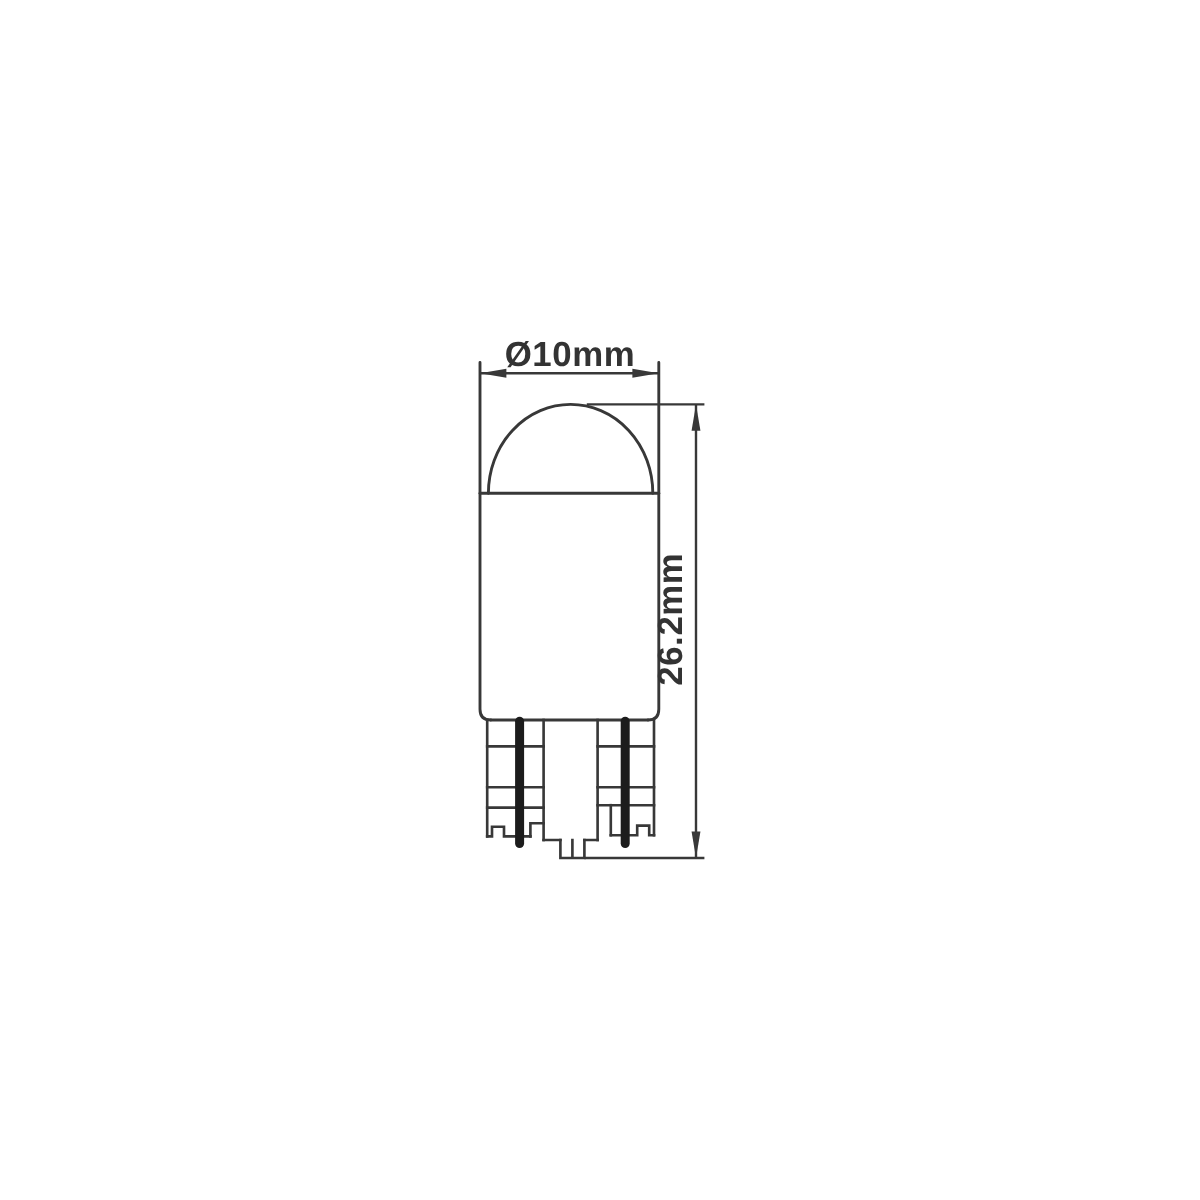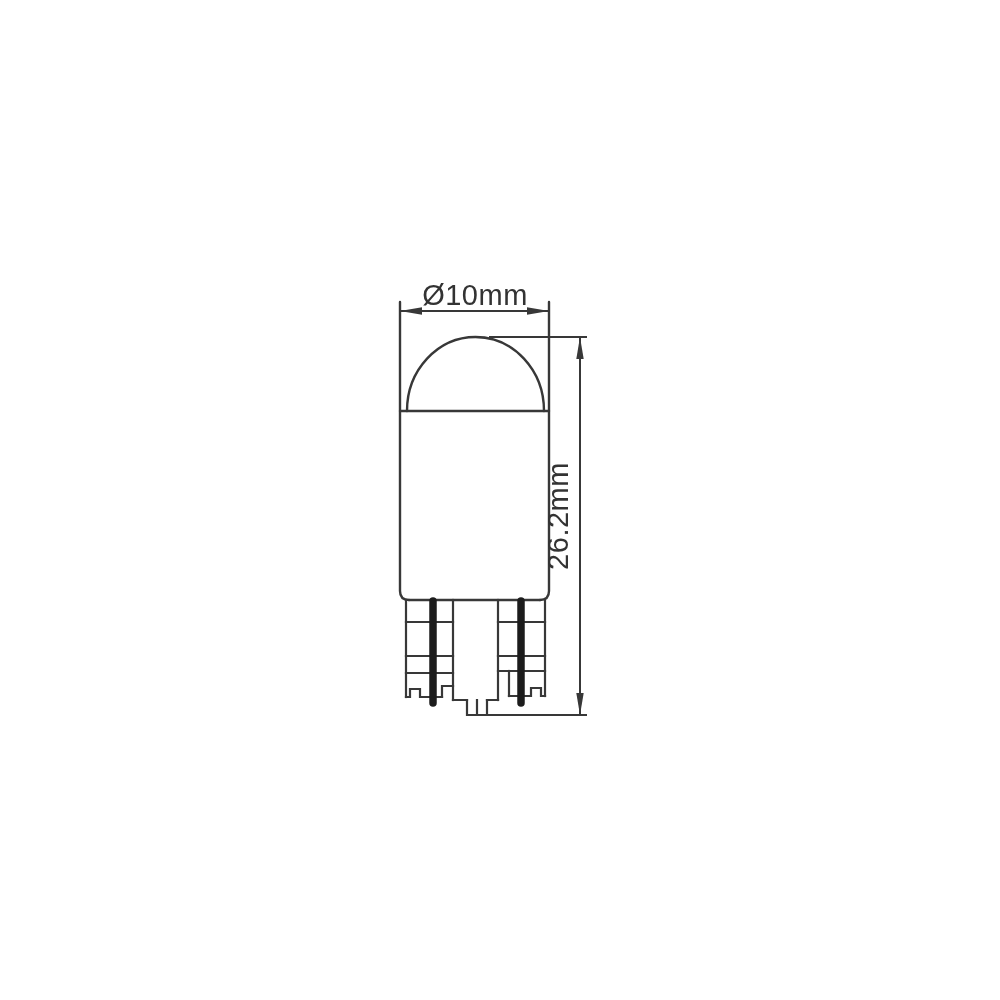--- a/index.html
+++ b/index.html
@@ -7,20 +7,21 @@
     padding: 0;
     background: #ffffff;
     font-family: "Liberation Sans", sans-serif;
   }
   .frame {
     position: relative;
     width: 1000px;
     height: 876px;
     background: #ffffff;
     overflow: hidden;
+    font-weight: bold;
   }
   svg { display: block; }
   text {
     font-family: "Liberation Sans", sans-serif;
     fill: #333333;
   }
   .dim-label { font-size: 29px; letter-spacing: 0.5px; }
 </style>
 </head>
 <body>

